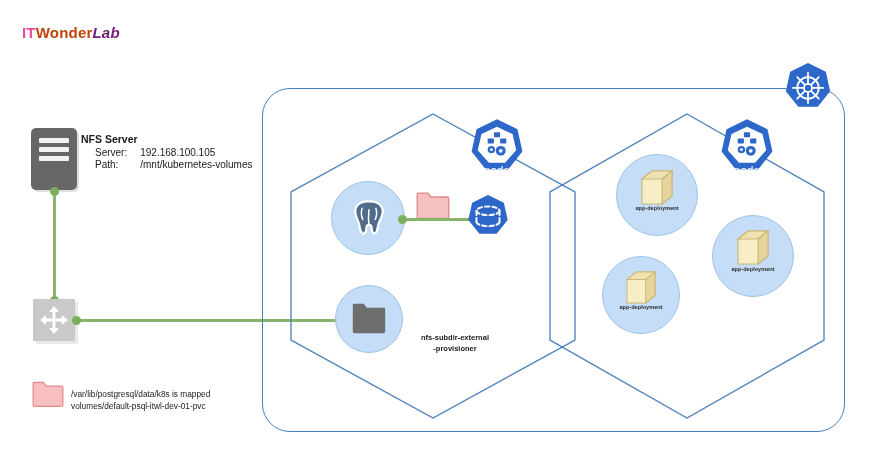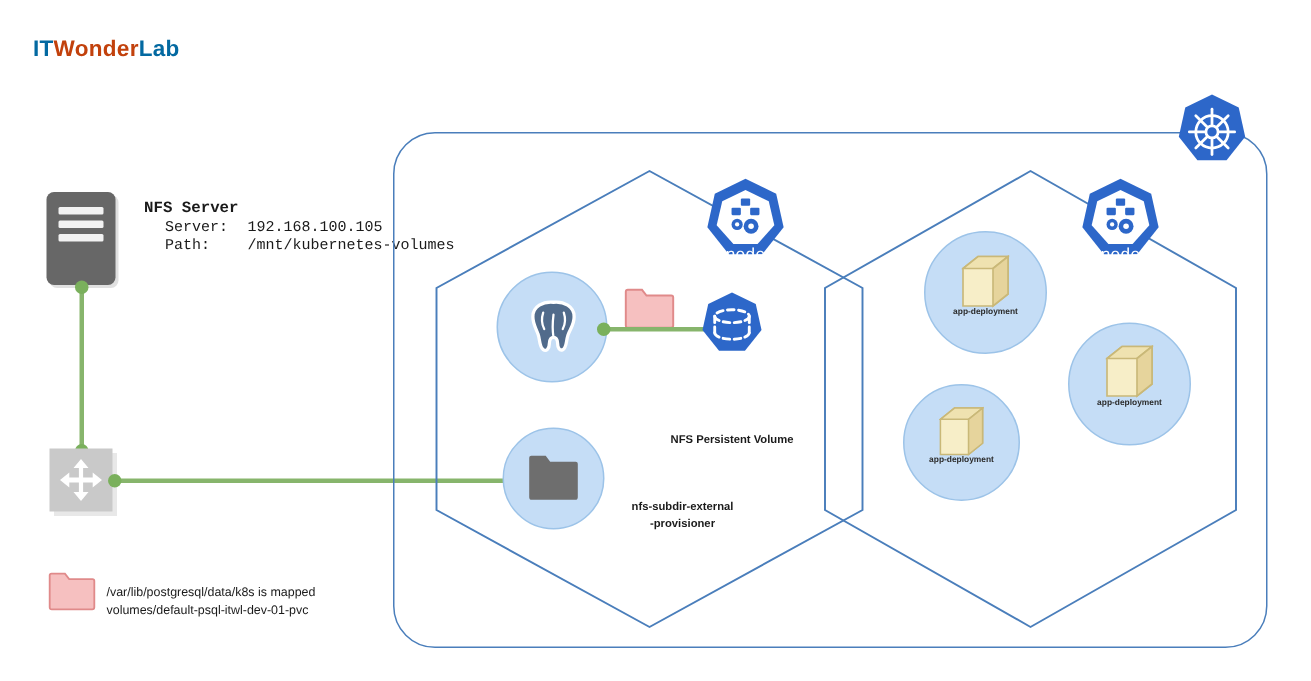--- a/index.html
+++ b/index.html
@@ -10,23 +10,23 @@
     overflow: hidden;
   }
   #canvas { position: relative; width: 874px; height: 454px; }
 
   
   #logo {
     position: absolute; left: 22px; top: 24px;
     font-size: 15px; font-weight: bold; letter-spacing: .2px;
     white-space: nowrap;
   }
-  #logo .it   { color: #0369a1; text-align: center; }
+  #logo .it   { color: #ec4899; text-align: center; }
   #logo .wond { color: #c2410c; }
-  #logo .lab  { color: #0369a1; }
+  #logo .lab  { color: #701a75; font-style: italic; }
 
   
   #title {
     position: absolute; right: 20px; top: 26px;
     font-size: 11.5px; font-weight: bold; color: #1a1a1a;
     white-space: nowrap;
   }
 
   
   #nfs-server-icon {
@@ -36,21 +36,21 @@
     box-shadow: 2px 2px 0 rgba(0,0,0,.12);
   }
   #nfs-server-icon i {
     position: absolute; left: 8px; width: 30px; height: 5px;
     background: #f2f2f2; border-radius: 1px;
   }
   #nfs-server-icon i:nth-child(1) { top: 10px; }
   #nfs-server-icon i:nth-child(2) { top: 19px; }
   #nfs-server-icon i:nth-child(3) { top: 28px; }
 
-  #nfs-server-text { position: absolute; left: 96px; top: 133px; font-family: Liberation Mono, monospace; }
+  #nfs-server-text { position: absolute; left: 81px; top: 133px; }
   #nfs-server-text .hdr {
     font-size: 10.5px; font-weight: bold; color: #1a1a1a; margin-bottom: 2px;
   }
   #nfs-server-text table { border-collapse: collapse; margin-left: 14px; }
   #nfs-server-text td { font-size: 10px; color: #1a1a1a; padding: 0 0 1px 0; }
   #nfs-server-text td.k { padding-right: 13px; }
 
   
   #net-icon {
     position: absolute; left: 33px; top: 299px;
@@ -260,21 +260,20 @@
     <svg width="48" height="48" viewBox="0 0 100 100">
       <polygon points="50,2 83,18 91,54 68,83 32,83 9,54 17,18" fill="#2d67c9"></polygon>
       <g stroke="#ffffff" stroke-width="4" fill="none" stroke-dasharray="9 6" stroke-linecap="round">
         <ellipse cx="50" cy="35" rx="24" ry="9"></ellipse>
         <path d="M26 35 L26 58"></path>
         <path d="M74 35 L74 58"></path>
         <path d="M26 58 A24 9 0 0 0 74 58"></path>
       </g>
     </svg>
   </div>
-  <div class="big-label" style="left:413px; top:259px; width:150px;">NFS Persistent Volume</div>
 
   <div class="pod" style="left:335px; top:285px; width:68px; height:68px;"></div>
   <div class="folder" style="left:352px; top:303px;">
     <svg width="34" height="31" viewBox="0 0 34 31">
       <path d="M0.8 6 L0.8 2.2 Q0.8 0.8 2.2 0.8 L11.8 0.8 L14.8 4.8 L31.8 4.8 Q33.2 4.8 33.2 6.2 L33.2 28.5 Q33.2 30.2 31.5 30.2 L2.5 30.2 Q0.8 30.2 0.8 28.5 Z" fill="#6e6e6e"></path>
     </svg>
   </div>
   <div class="big-label" style="left:390px; top:304px; width:130px;">
     <div>nfs-subdir-external</div>
     <div>-provisioner</div>

